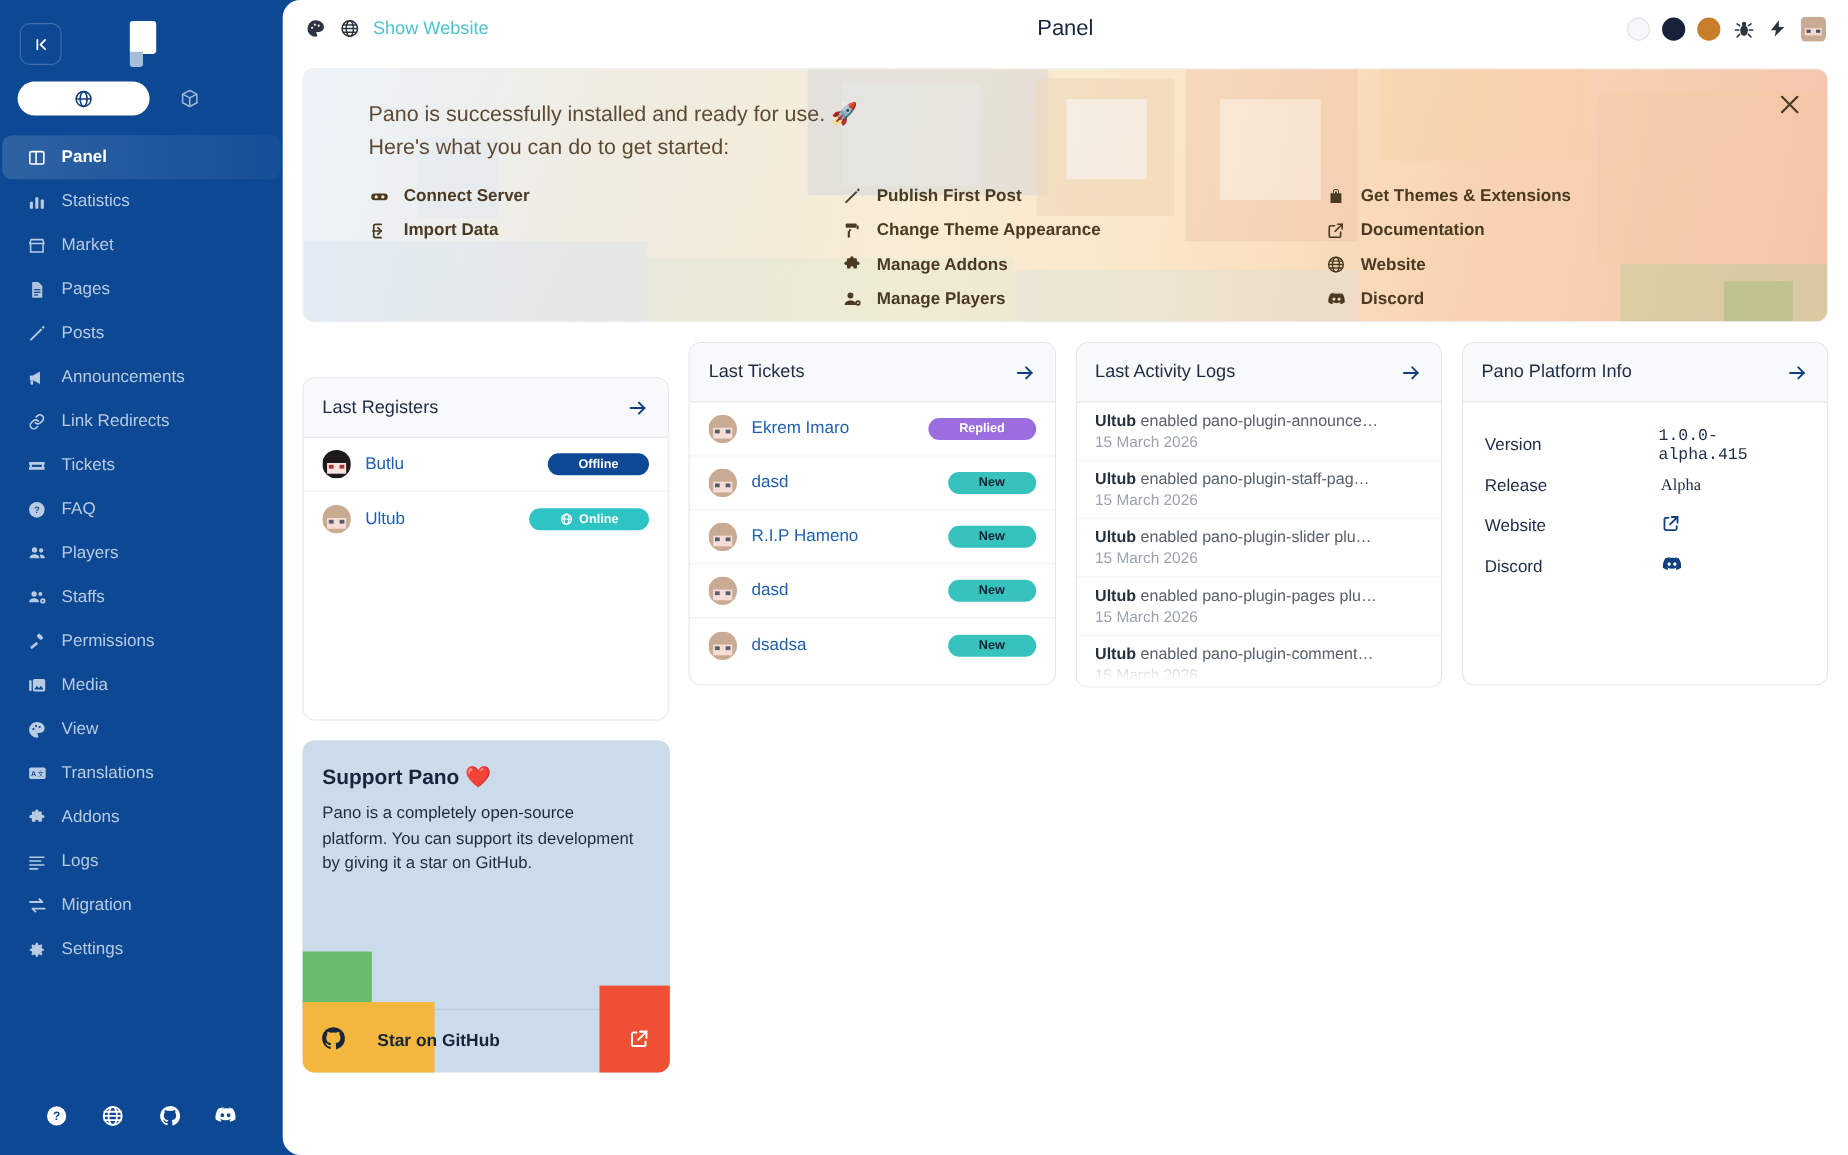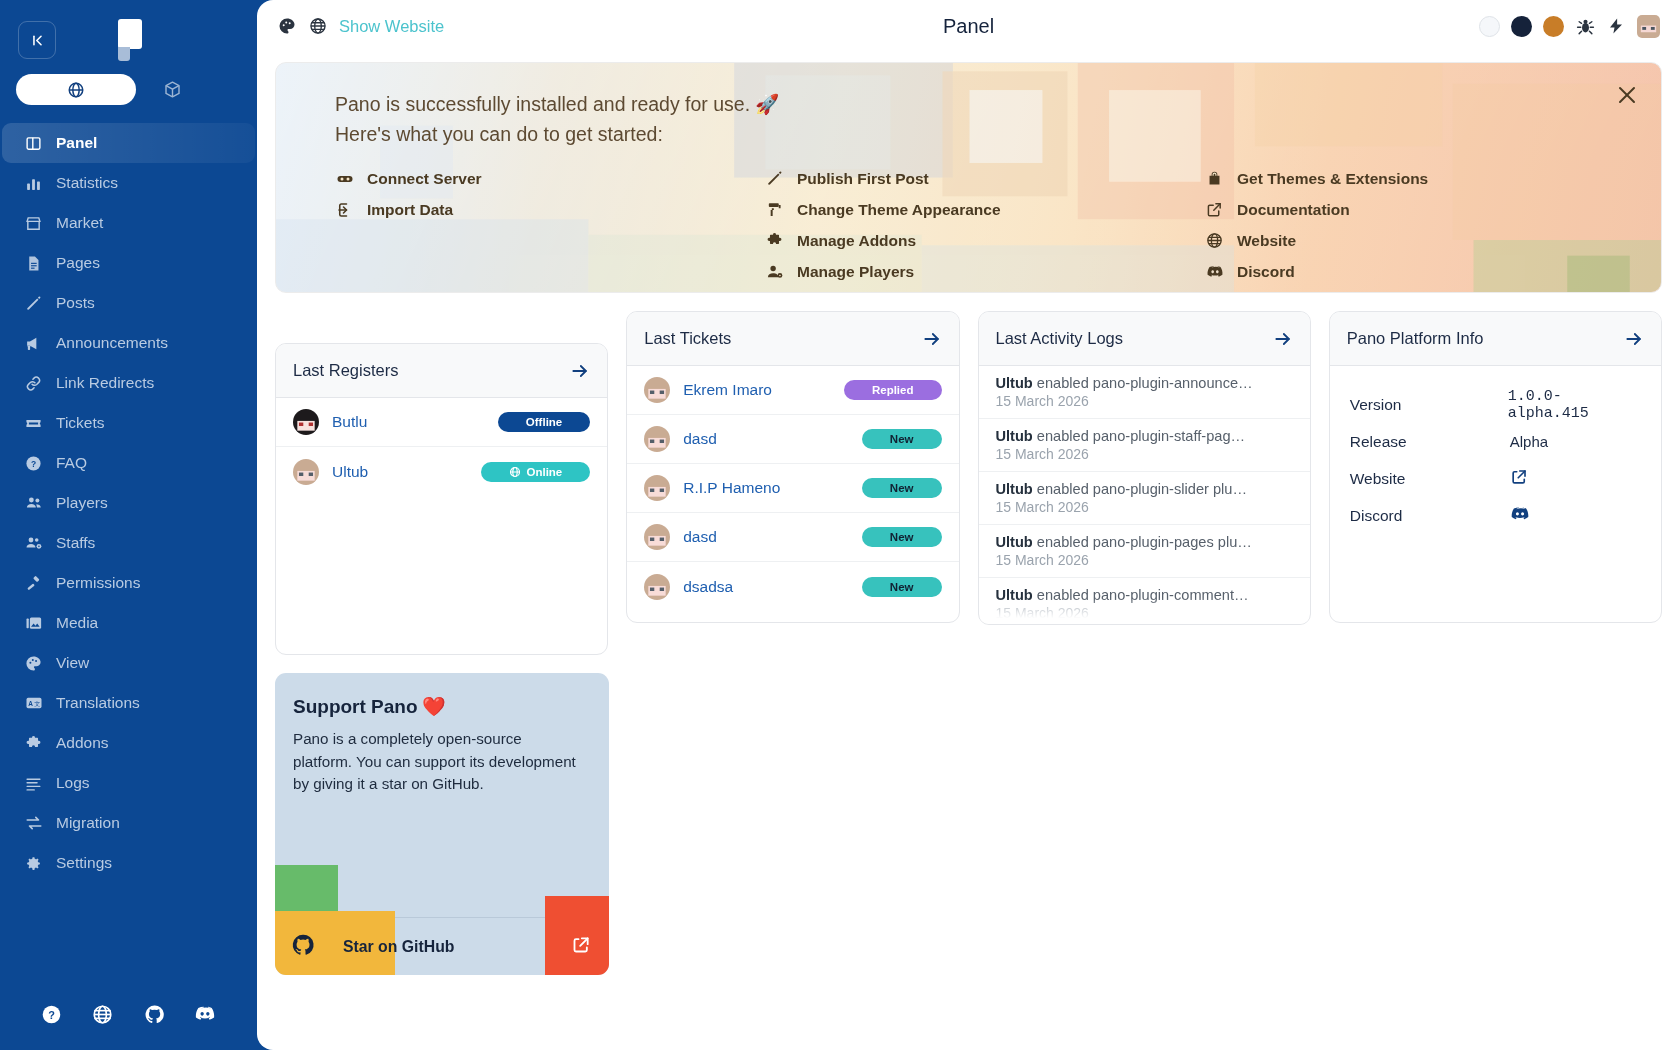--- a/index.html
+++ b/index.html
@@ -135,21 +135,21 @@
   .log-text b { color: #25303d; }
   .log-date { font-size: 14px; color: #9aa3ad; margin-top: 2px; }
   .logs-body { max-height: 258px; overflow: hidden; }
   .logs-fade { position: absolute; left:1px; right:1px; bottom:0; height: 26px;
                background: linear-gradient(to bottom, rgba(255,255,255,0), #fff 78%); pointer-events:none; }
 
   .info-body { padding: 20px 20px 14px 20px; }
   .info-row { display: flex; align-items: center; height: 37px; }
   .info-key { width: 160px; font-size: 15.5px; color: #1d2b45; }
   .info-val { font-size: 15px; color: #1d2b45; font-family: "Liberation Mono", monospace; }
-  .info-val.plain { font-family: Liberation Sans, sans-serif; }
+  .info-val.plain { font-family: Liberation Serif, serif; }
   .info-icon { color: #12407f; cursor: pointer; }
 
   
   .support {
     margin: 18px 18px 0 18px; width: 334px; height: 302px;
     background: #ccdbe9; border-radius: 11px; position: relative; overflow: hidden;
   }
   .support h3 { font-size: 19px; color: #16243c; padding: 22px 0 0 18px; }
   .support p { font-size: 15.2px; line-height: 22.5px; color: #1e2b3e; padding: 10px 24px 0 18px; }
   .sup-green { position: absolute; left: 0; bottom: 58px; width: 63px; height: 52px; background: #67bb6a; }

